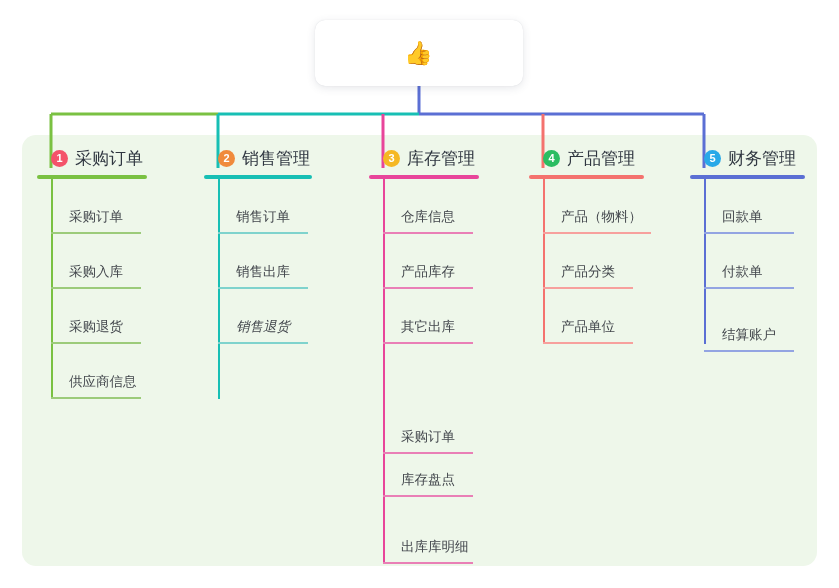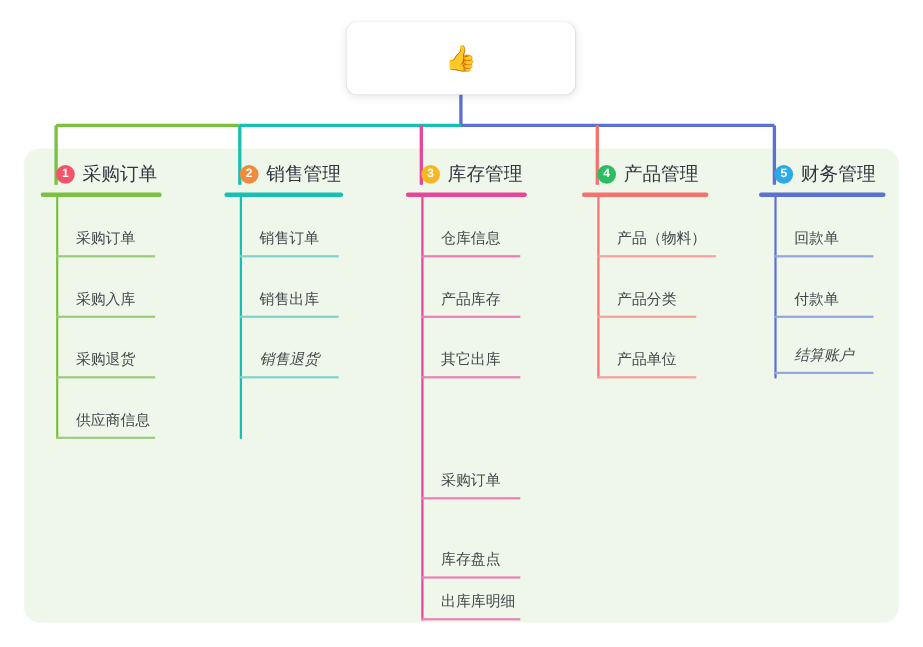--- a/index.html
+++ b/index.html
@@ -203,21 +203,21 @@
             <div class="leaf-rule" style="background: rgb(233, 127, 182); width: 90px;"></div>
           </div>
           <div class="leaf" style="top: 110px; width: 90px;">
             <span class="leaf-label">其它出库</span>
             <div class="leaf-rule" style="background: rgb(233, 127, 182); width: 90px;"></div>
           </div>
           <div class="leaf" style="top: 220px; width: 90px;">
             <span class="leaf-label">采购订单</span>
             <div class="leaf-rule" style="background: rgb(233, 127, 182); width: 90px;"></div>
           </div>
-          <div class="leaf" style="top: 292px; width: 90px;">
+          <div class="leaf" style="top: 263px; width: 90px;">
             <span class="leaf-label">库存盘点</span>
             <div class="leaf-rule" style="background: rgb(233, 127, 182); width: 90px;"></div>
           </div>
           <div class="leaf" style="top: 330px; width: 90px;">
             <span class="leaf-label">出库库明细</span>
             <div class="leaf-rule" style="background: rgb(233, 127, 182); width: 90px;"></div>
           </div>
         </div>
       </div>
       <div class="column" style="left: 529px;">
@@ -251,21 +251,21 @@
         <div class="leaves" style="height: 157px;">
           <div class="spine" style="background: rgb(91, 111, 212); height: 165px;"></div>
           <div class="leaf" style="top: 0px; width: 90px;">
             <span class="leaf-label">回款单</span>
             <div class="leaf-rule" style="background: rgb(147, 164, 226); width: 90px;"></div>
           </div>
           <div class="leaf" style="top: 55px; width: 90px;">
             <span class="leaf-label">付款单</span>
             <div class="leaf-rule" style="background: rgb(147, 164, 226); width: 90px;"></div>
           </div>
-          <div class="leaf" style="top: 106px; width: 90px; font-style: italic;">
+          <div class="leaf" style="top: 118px; width: 90px;">
             <span class="leaf-label">结算账户</span>
             <div class="leaf-rule" style="background: rgb(147, 164, 226); width: 90px;"></div>
           </div>
         </div>
       </div>
     </div>
 
 </div>
 
 </body></html>

